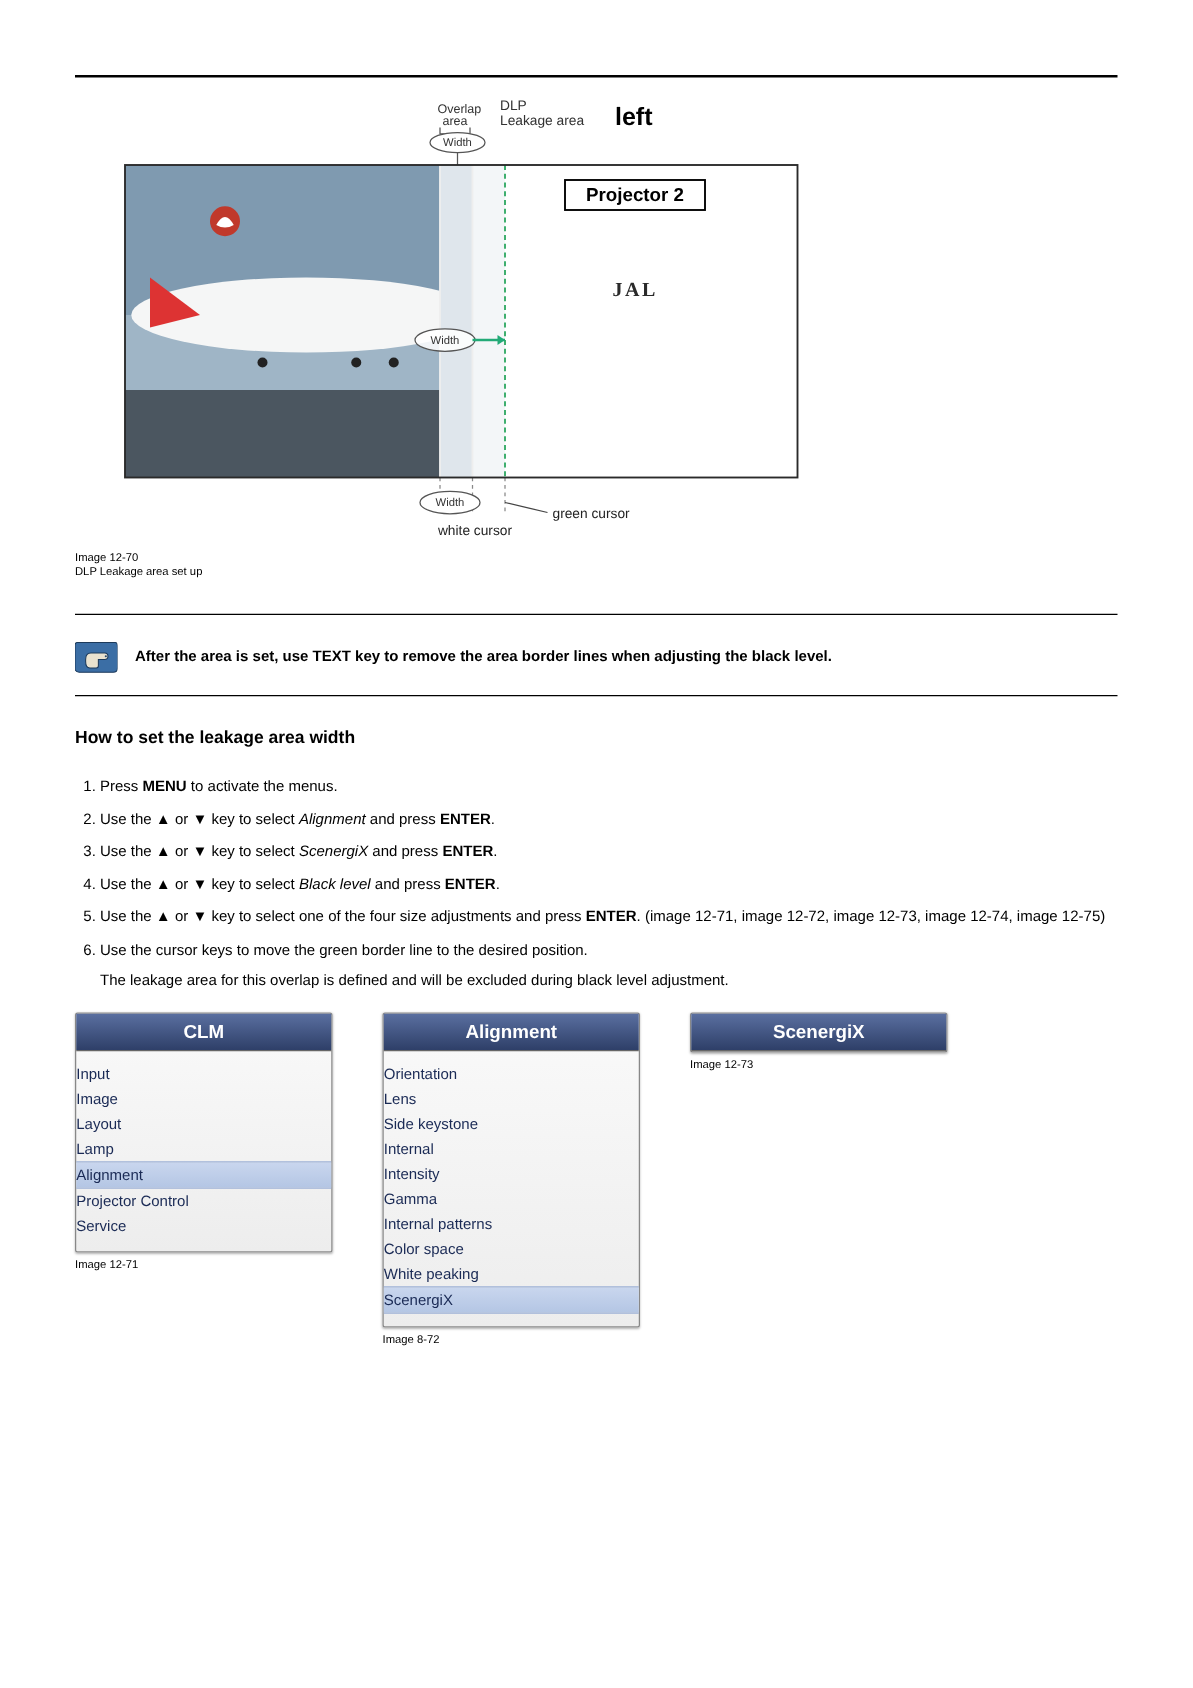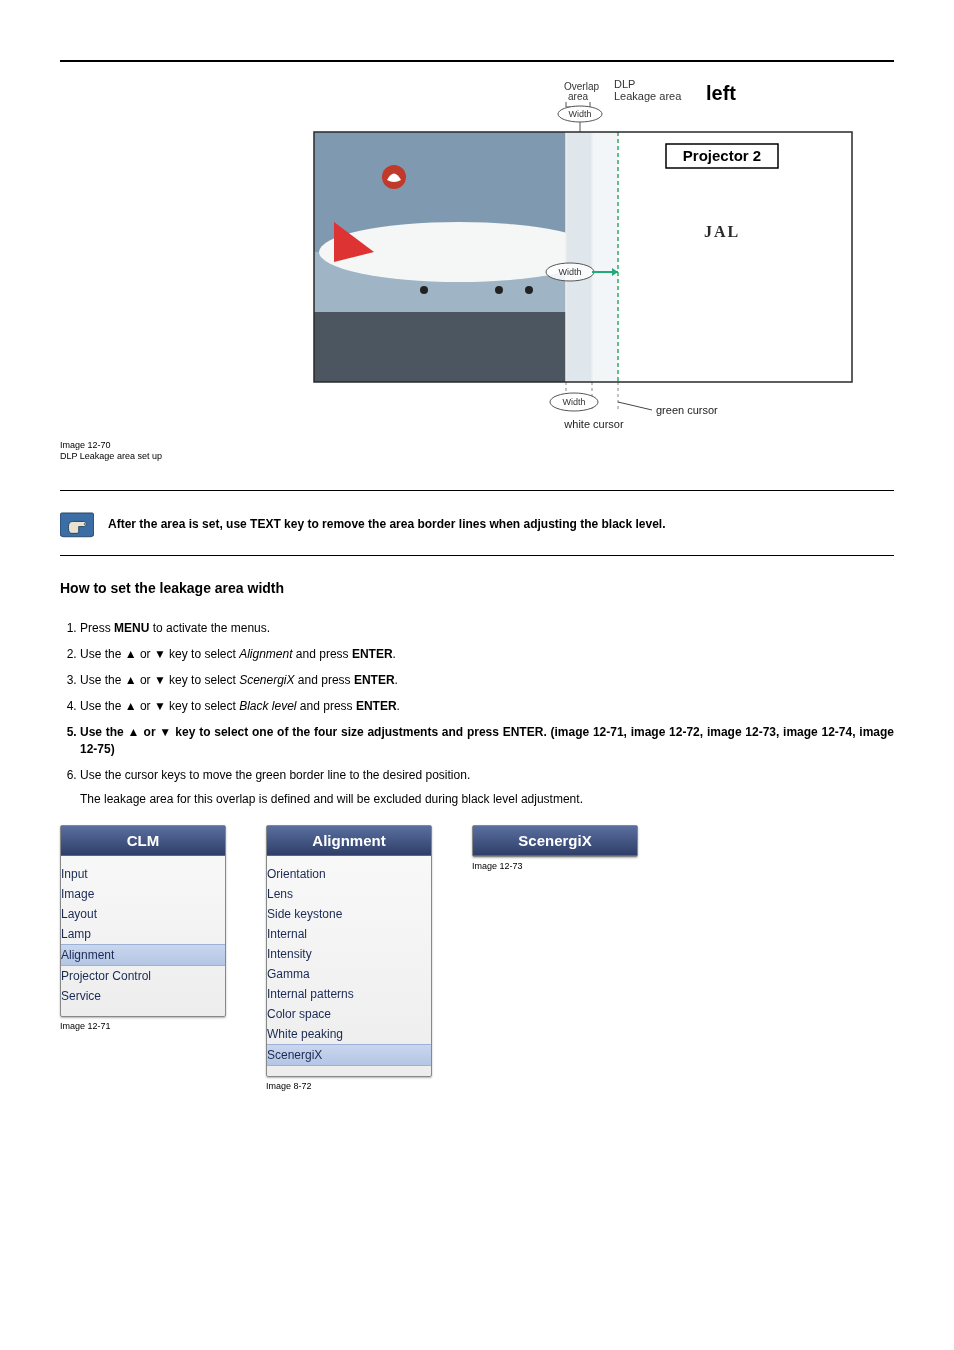--- a/index.html
+++ b/index.html
@@ -1,36 +1,36 @@
 <!DOCTYPE html>
 <html><head>
 <meta charset="utf-8">
 <style>
   * { box-sizing: border-box; margin: 0; padding: 0; }
   html, body { width: 954px; background: #fff; font-family: Arial, Helvetica, sans-serif; color: #000; }
   .page { padding: 60px 60px 40px 60px; }
   .chapter-title { font-style: italic; font-size: 15px; margin-bottom: 6px; }
   .rule { border: none; border-top: 2px solid #000; margin: 0 0 10px 0; }
-  .figure-main { text-align: right; margin: 8px 0 4px 0; }
+  .figure-main { text-align: left; margin: 8px 0 4px 0; }
   .figure-main svg { display: inline-block; }
   .fig-caption-group { font-size: 9px; line-height: 1.2; margin-top: 2px; }
 
   .note-sep { border: none; border-top: 1px solid #000; margin: 28px 0 8px 0; }
   .note-row { display: flex; align-items: center; gap: 14px; padding: 10px 0 10px 0; }
   .note-icon { width: 34px; height: 30px; flex: 0 0 34px; }
   .note-text { font-size: 12px; font-weight: bold; }
   .note-sep-bottom { border: none; border-top: 1px solid #000; margin: 6px 0 24px 0; }
 
   .section-heading { font-size: 14px; font-weight: bold; margin: 24px 0; }
   ol.steps { list-style: decimal; padding-left: 20px; font-size: 12px; }
   ol.steps li { margin-bottom: 10px; line-height: 1.35; }
   ol.steps li .indent-text { display: block; margin-top: 8px; }
 
   .menus-row { display: flex; gap: 40px; margin-top: 18px; align-items: flex-start; }
-  .menu-block { width: 166px; }
+  .menu-block { width: 206px; }
   .menu-panel { border: 1px solid #888; border-radius: 2px; background: linear-gradient(#fafafa,#ededed); box-shadow: 0 1px 2px rgba(0,0,0,.3); }
   .menu-title { background: linear-gradient(#5a6fa0,#2e3f68); color: #fff; text-align: center; font-weight: bold; font-size: 15px; padding: 6px 0; border-bottom: 1px solid #666; }
   .menu-items { padding: 8px 0 10px 0; }
   .menu-item { text-align: left; font-size: 12px; color: #1a2a55; padding: 3px 0; }
   .menu-item.highlight { background: linear-gradient(#c9d6ee,#b4c6e4); border-top: 1px solid #9db1d6; border-bottom: 1px solid #9db1d6; }
   .fig-small { font-size: 9px; margin-top: 4px; }
 </style>
 </head>
 <body>
 
@@ -128,21 +128,21 @@
     </li>
     <li>
       <span>Use the ▲ or ▼ key to select </span><i>Alignment</i><span> and press </span><b>ENTER</b><span>.</span>
     </li>
     <li>
       <span>Use the ▲ or ▼ key to select </span><i>ScenergiX</i><span> and press </span><b>ENTER</b><span>.</span>
     </li>
     <li>
       <span>Use the ▲ or ▼ key to select </span><i>Black level</i><span> and press </span><b>ENTER</b><span>.</span>
     </li>
-    <li style="text-align:justify;font-weight:bold;">
+    <li style="text-align:justify;">
       <span>Use the ▲ or ▼ key to select one of the four size adjustments and press </span><b>ENTER</b><span>. (image 12-71, image 12-72, image 12-73, image 12-74, image 12-75)</span>
     </li>
     <li>
       <span>Use the cursor keys to move the green border line to the desired position.</span>
       <span class="indent-text">The leakage area for this overlap is defined and will be excluded during black level adjustment.</span>
     </li>
   </ol>
 
   <div class="menus-row">
 

